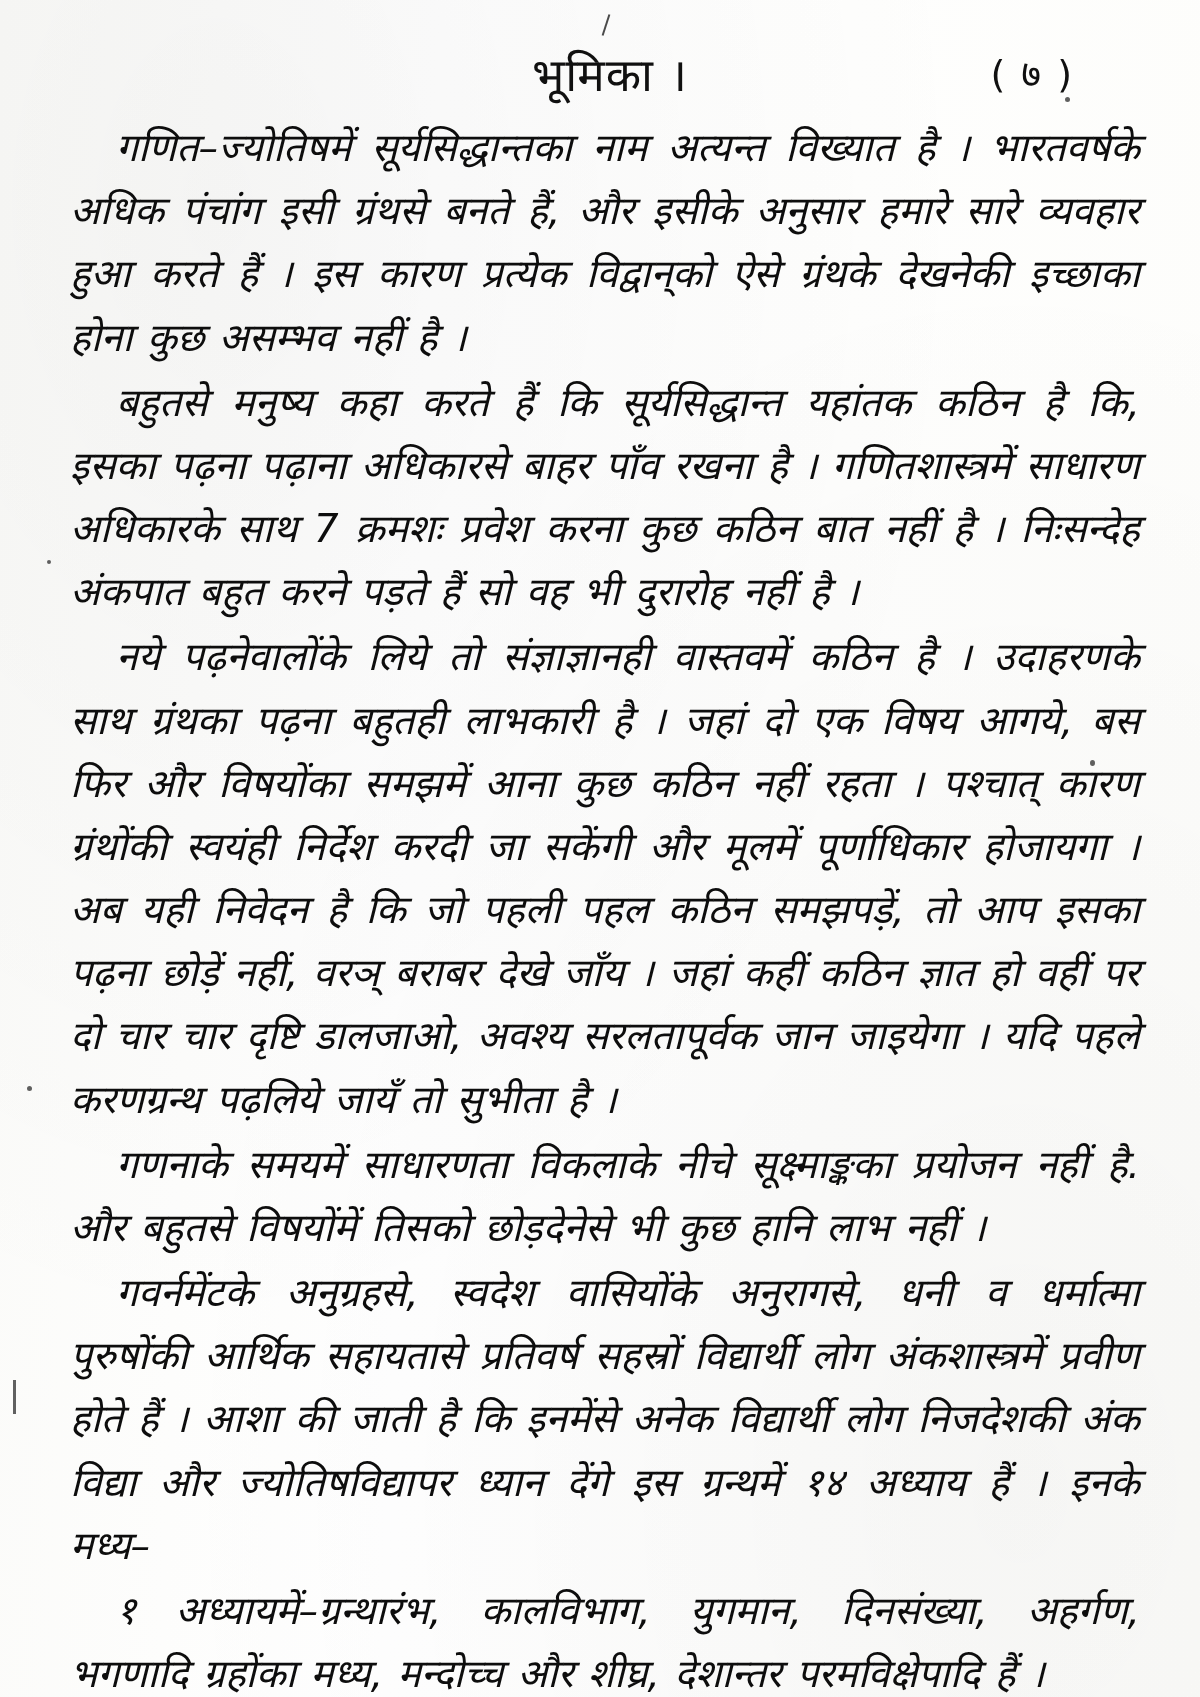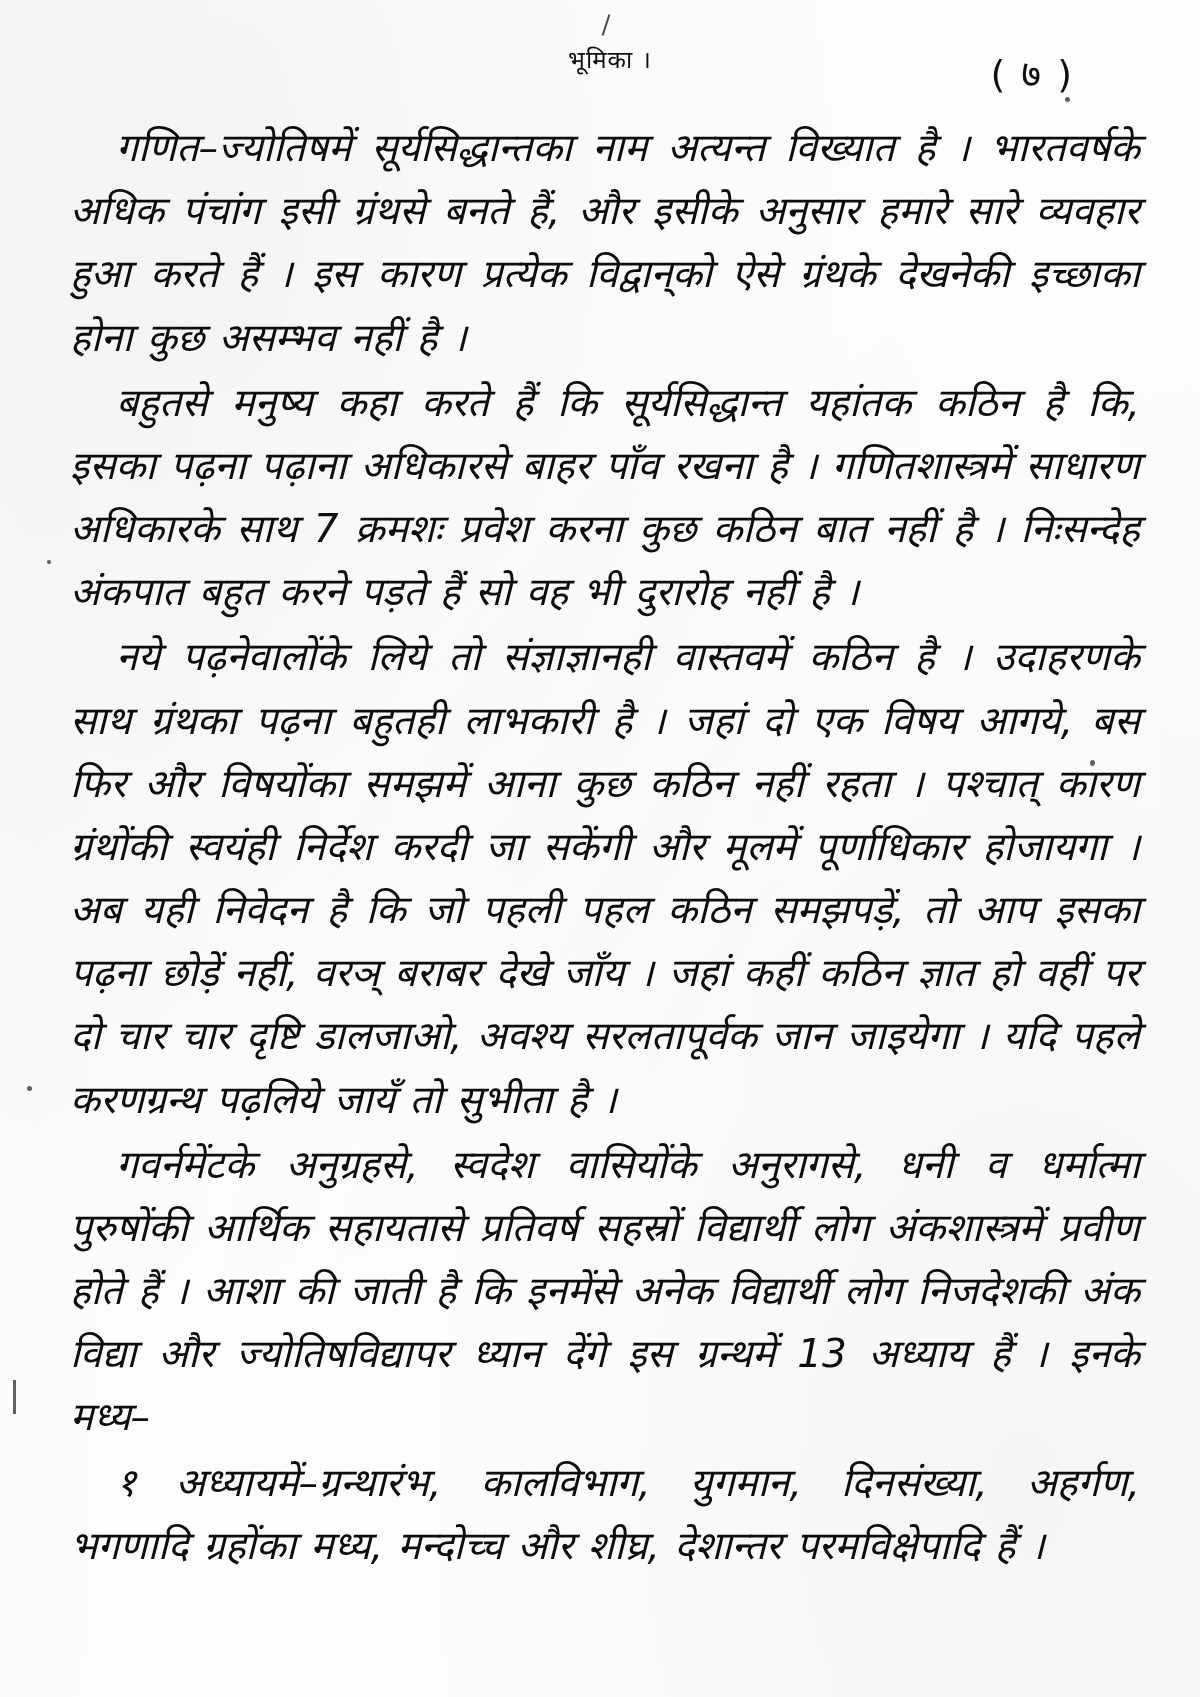--- a/index.html
+++ b/index.html
@@ -36,21 +36,21 @@
   
   .header {
     display: flex;
     align-items: baseline;
     justify-content: center;
     position: relative;
     height: 64px;
     margin-bottom: 10px;
   }
   .header .running-title {
-    font-size: 24px;
+    font-size: 46px;
     letter-spacing: 1px;
     color: #101010;
     margin-left: 10px;
   }
   .header .page-number {
     position: absolute;
     right: 66px;
     top: 4px;
     font-size: 38px;
     color: #101010;
@@ -104,21 +104,22 @@
     <div class="header">
       <span class="tick"></span>
       <span class="running-title">भूमिका ।</span>
       <span class="page-number">( ७ )</span>
     </div>
 
     <div class="body-text">
       <p class="para">गणित–ज्योतिषमें सूर्यसिद्धान्तका नाम अत्यन्त विख्यात है । भारत­वर्षके अधिक पंचांग इसी ग्रंथसे बनते हैं, और इसीके अनुसार हमारे सारे व्यवहार हुआ करते हैं । इस कारण प्रत्येक विद्वान्‌को ऐसे ग्रंथके देखनेकी इच्छाका होना कुछ असम्भव नहीं है ।</p>
       <p class="para">बहुतसे मनुष्य कहा करते हैं कि सूर्यसिद्धान्त यहांतक कठिन है कि, इसका पढ़ना पढ़ाना अधिकारसे बाहर पाँव रखना है । गणितशास्त्रमें साधारण अधिकारके साथ 7 क्रमशः प्रवेश करना कुछ कठिन बात नहीं है । निःसन्देह अंकपात बहुत करने पड़ते हैं सो वह भी दुरारोह नहीं है ।</p>
       <p class="para">नये पढ़नेवालोंके लिये तो संज्ञाज्ञानही वास्तवमें कठिन है । उदाहर­णके साथ ग्रंथका पढ़ना बहुतही लाभकारी है । जहां दो एक विषय आगये, बस फिर और विषयोंका समझमें आना कुछ कठिन नहीं रहता । पश्चात् कारण ग्रंथोंकी स्वयंही निर्देश करदी जा सकेंगी और मूलमें पूर्णा­धिकार होजायगा । अब यही निवेदन है कि जो पहली पहल कठिन समझपड़ें, तो आप इसका पढ़ना छोड़ें नहीं, वरञ् बराबर देखे जाँय । जहां कहीं कठिन ज्ञात हो वहीं पर दो चार चार दृष्टि डालजाओ, अवश्य सरलतापूर्वक जान जाइयेगा । यदि पहले करणग्रन्थ पढ़लिये जायँ तो सुभीता है ।</p>
-      <p class="para">गवर्नमेंटके अनुग्रहसे, स्वदेश वासियोंके अनुरागसे, धनी व धर्मात्मा पुरुषोंकी आर्थिक सहायतासे प्रतिवर्ष सहस्रों विद्यार्थी लोग अंकशास्त्रमें प्रवीण होते हैं । आशा की जाती है कि इनमेंसे अनेक विद्यार्थी लोग निजदेशकी अंक विद्या और ज्योतिषविद्यापर ध्यान देंगे इस ग्रन्थमें 13 अध्याय हैं । इनके मध्य–</p>
+      <p class="para">गणनाके समयमें साधारणता विकलाके नीचे सूक्ष्माङ्कका प्रयोजन नहीं है. और बहुतसे विषयोंमें तिसको छोड़देनेसे भी कुछ हानि लाभ नहीं ।</p>
+      <p class="para">गवर्नमेंटके अनुग्रहसे, स्वदेश वासियोंके अनुरागसे, धनी व धर्मात्मा पुरुषोंकी आर्थिक सहायतासे प्रतिवर्ष सहस्रों विद्यार्थी लोग अंकशास्त्रमें प्रवीण होते हैं । आशा की जाती है कि इनमेंसे अनेक विद्यार्थी लोग निजदेशकी अंक विद्या और ज्योतिषविद्यापर ध्यान देंगे इस ग्रन्थमें १४ अध्याय हैं । इनके मध्य–</p>
       <p class="para tight">१ अध्यायमें–ग्रन्थारंभ, कालविभाग, युगमान, दिनसंख्या, अहर्गण, भगणादि ग्रहोंका मध्य, मन्दोच्च और शीघ्र, देशान्तर परमविक्षेपादि हैं ।</p>
     </div>
 
   </div>
 
   <span class="speck" style="left:1065px; top:97px; width:5px; height:5px;"></span>
   <span class="speck" style="left:1090px; top:760px; width:5px; height:6px;"></span>
   <span class="speck" style="left:27px; top:1086px; width:5px; height:5px;"></span>
   <span class="speck" style="left:47px; top:560px; width:4px; height:4px;"></span>
   <span class="edge-mark" style="left:13px; top:1380px; width:3px; height:34px;"></span>

